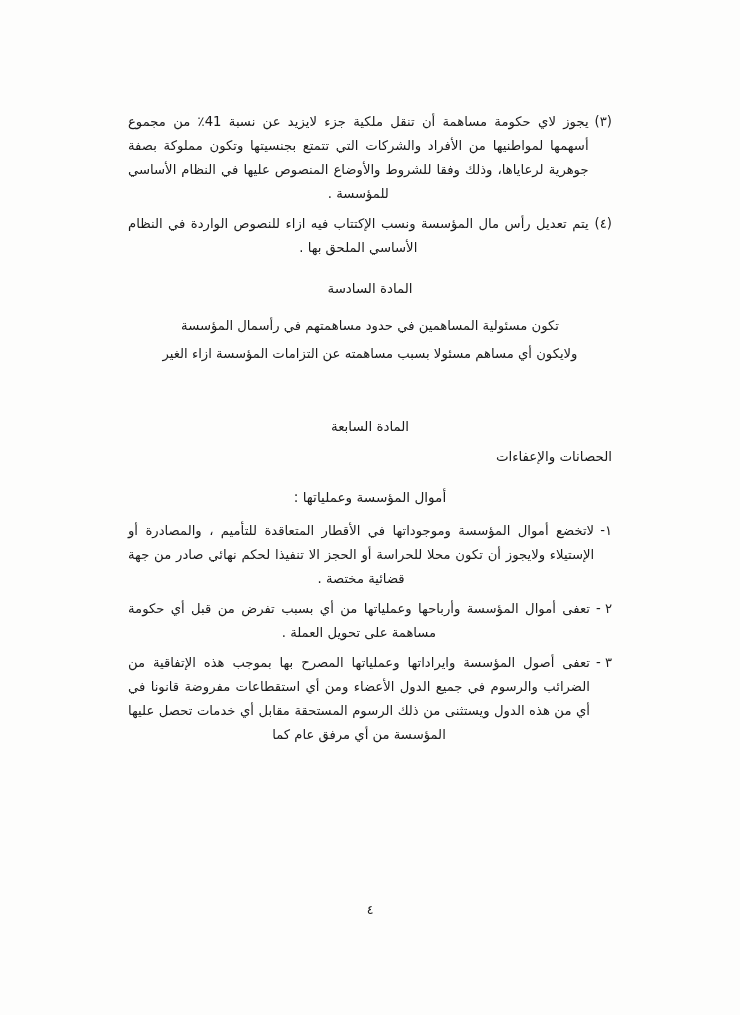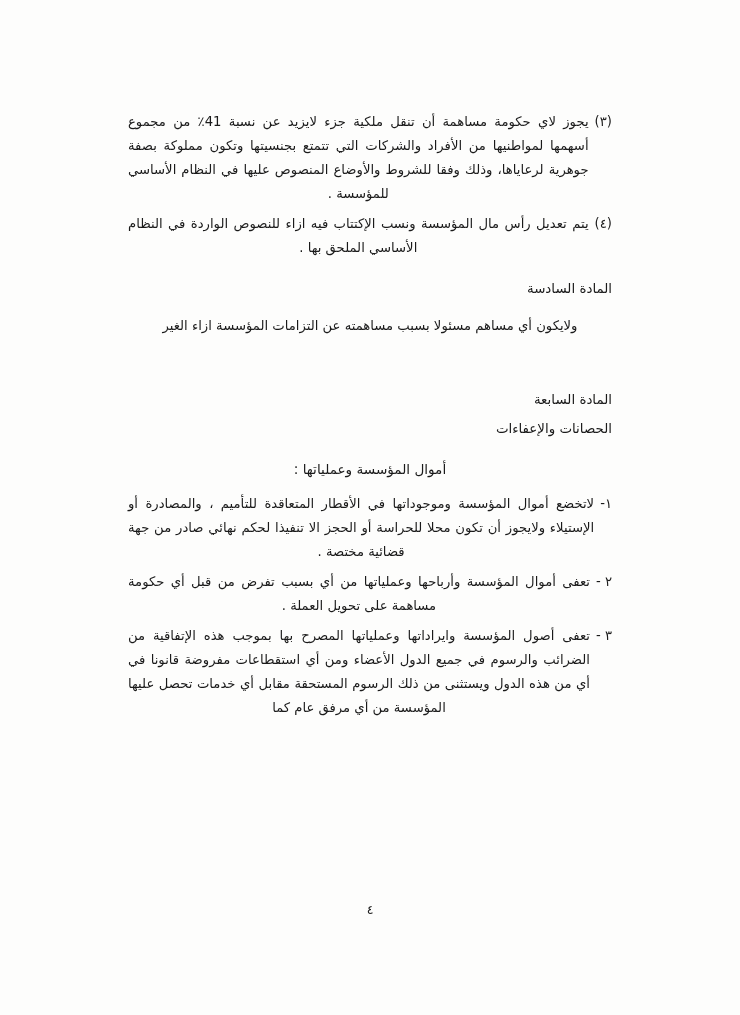--- a/index.html
+++ b/index.html
@@ -47,20 +47,21 @@
     flex: 0 0 auto;
     white-space: nowrap;
   }
   .clause-text {
     flex: 1 1 auto;
     text-align: justify;
     text-align-last: center;
   }
 
   .article-heading {
+    text-align: center;
     font-size: 13.4px;
     margin: 18px 0 12px 0;
     line-height: 1.7;
   }
   .article-heading.tight {
     margin: 14px 0 10px 0;
   }
   .para {
     font-size: 13.2px;
     line-height: 1.95;
@@ -101,20 +102,21 @@
         <span class="clause-num">(٣)</span>
         <span class="clause-text">يجوز لاي حكومة مساهمة أن تنقل ملكية جزء لايزيد عن نسبة 41٪ من مجموع أسهمها لمواطنيها من الأفراد والشركات التي تتمتع بجنسيتها وتكون مملوكة بصفة جوهرية لرعاياها، وذلك وفقا للشروط والأوضاع المنصوص عليها في النظام الأساسي للمؤسسة .</span>
       </li>
       <li class="clause">
         <span class="clause-num">(٤)</span>
         <span class="clause-text">يتم تعديل رأس مال المؤسسة ونسب الإكتتاب فيه ازاء للنصوص الواردة في النظام الأساسي الملحق بها .</span>
       </li>
     </ul>
 
     <div class="article-heading">المادة السادسة</div>
+    <p class="para">تكون مسئولية المساهمين في حدود مساهمتهم في رأسمال المؤسسة</p>
     <p class="para">ولايكون أي مساهم مسئولا بسبب مساهمته عن التزامات المؤسسة ازاء الغير</p>
 
     <div class="spacer-lg"></div>
 
     <div class="article-heading tight">المادة السابعة</div>
     <div class="subheading">الحصانات والإعفاءات</div>
 
     <div class="section-label">أموال المؤسسة وعملياتها :</div>
 
     <ul class="clause-list">

